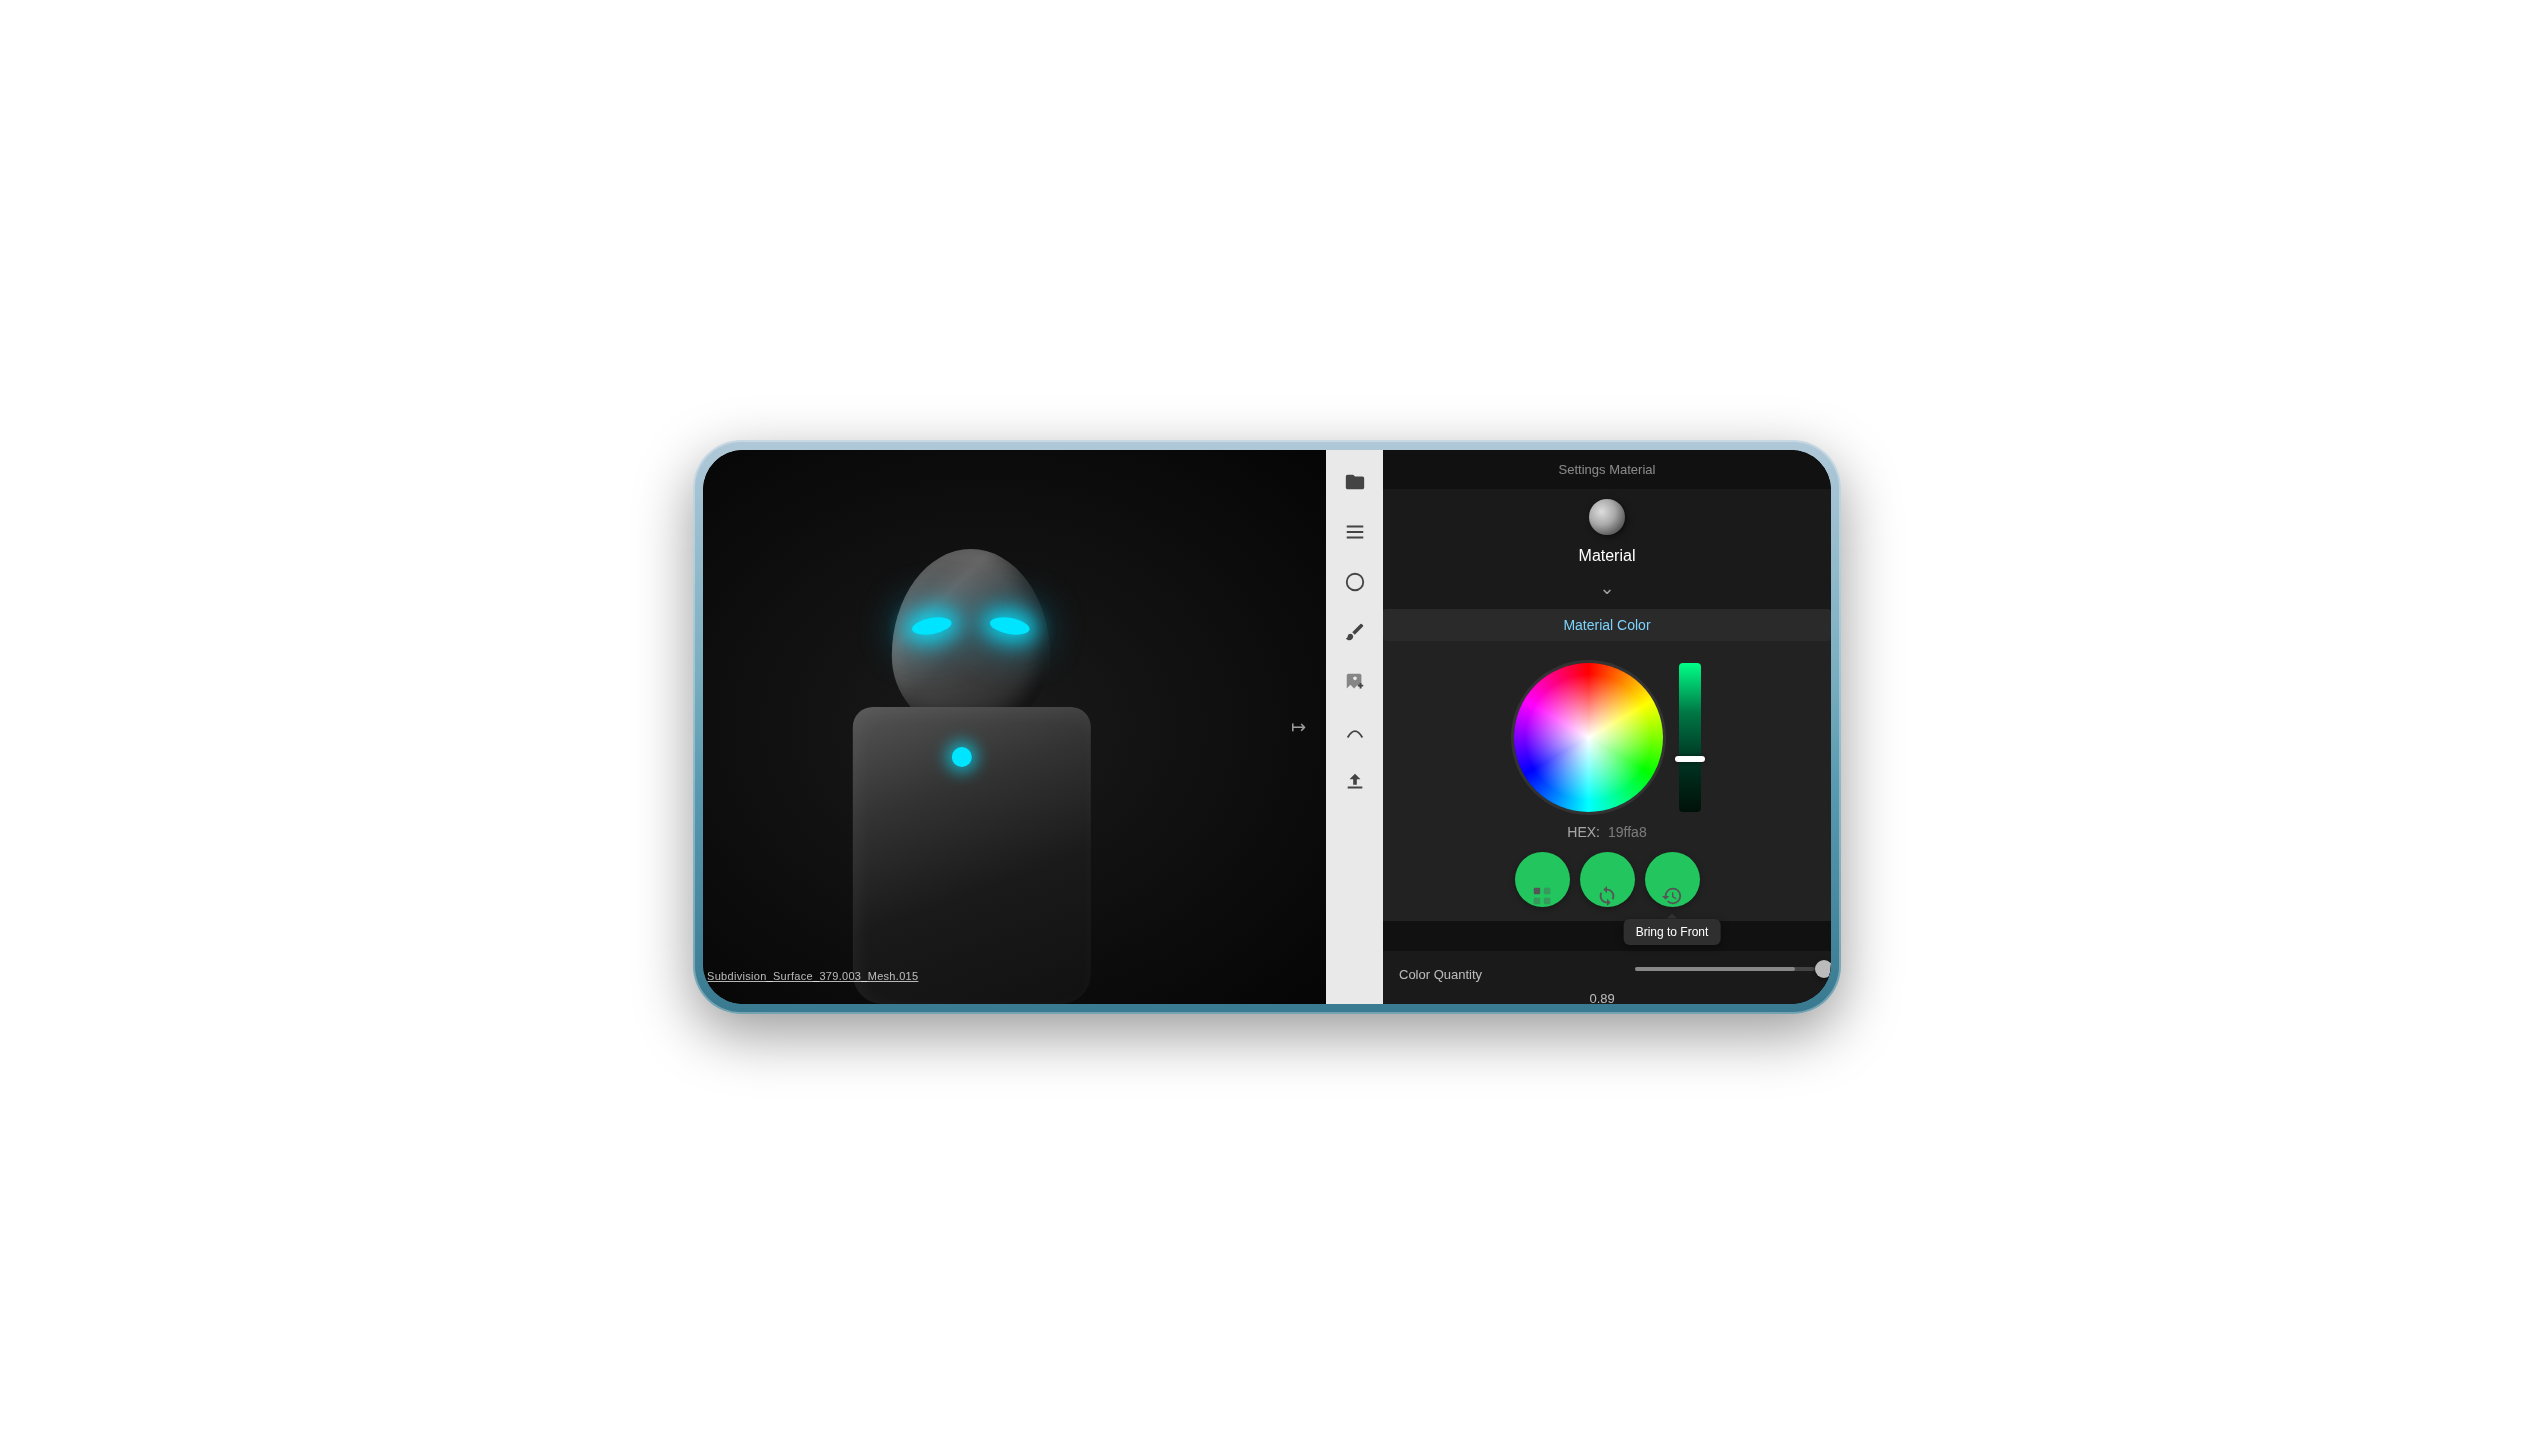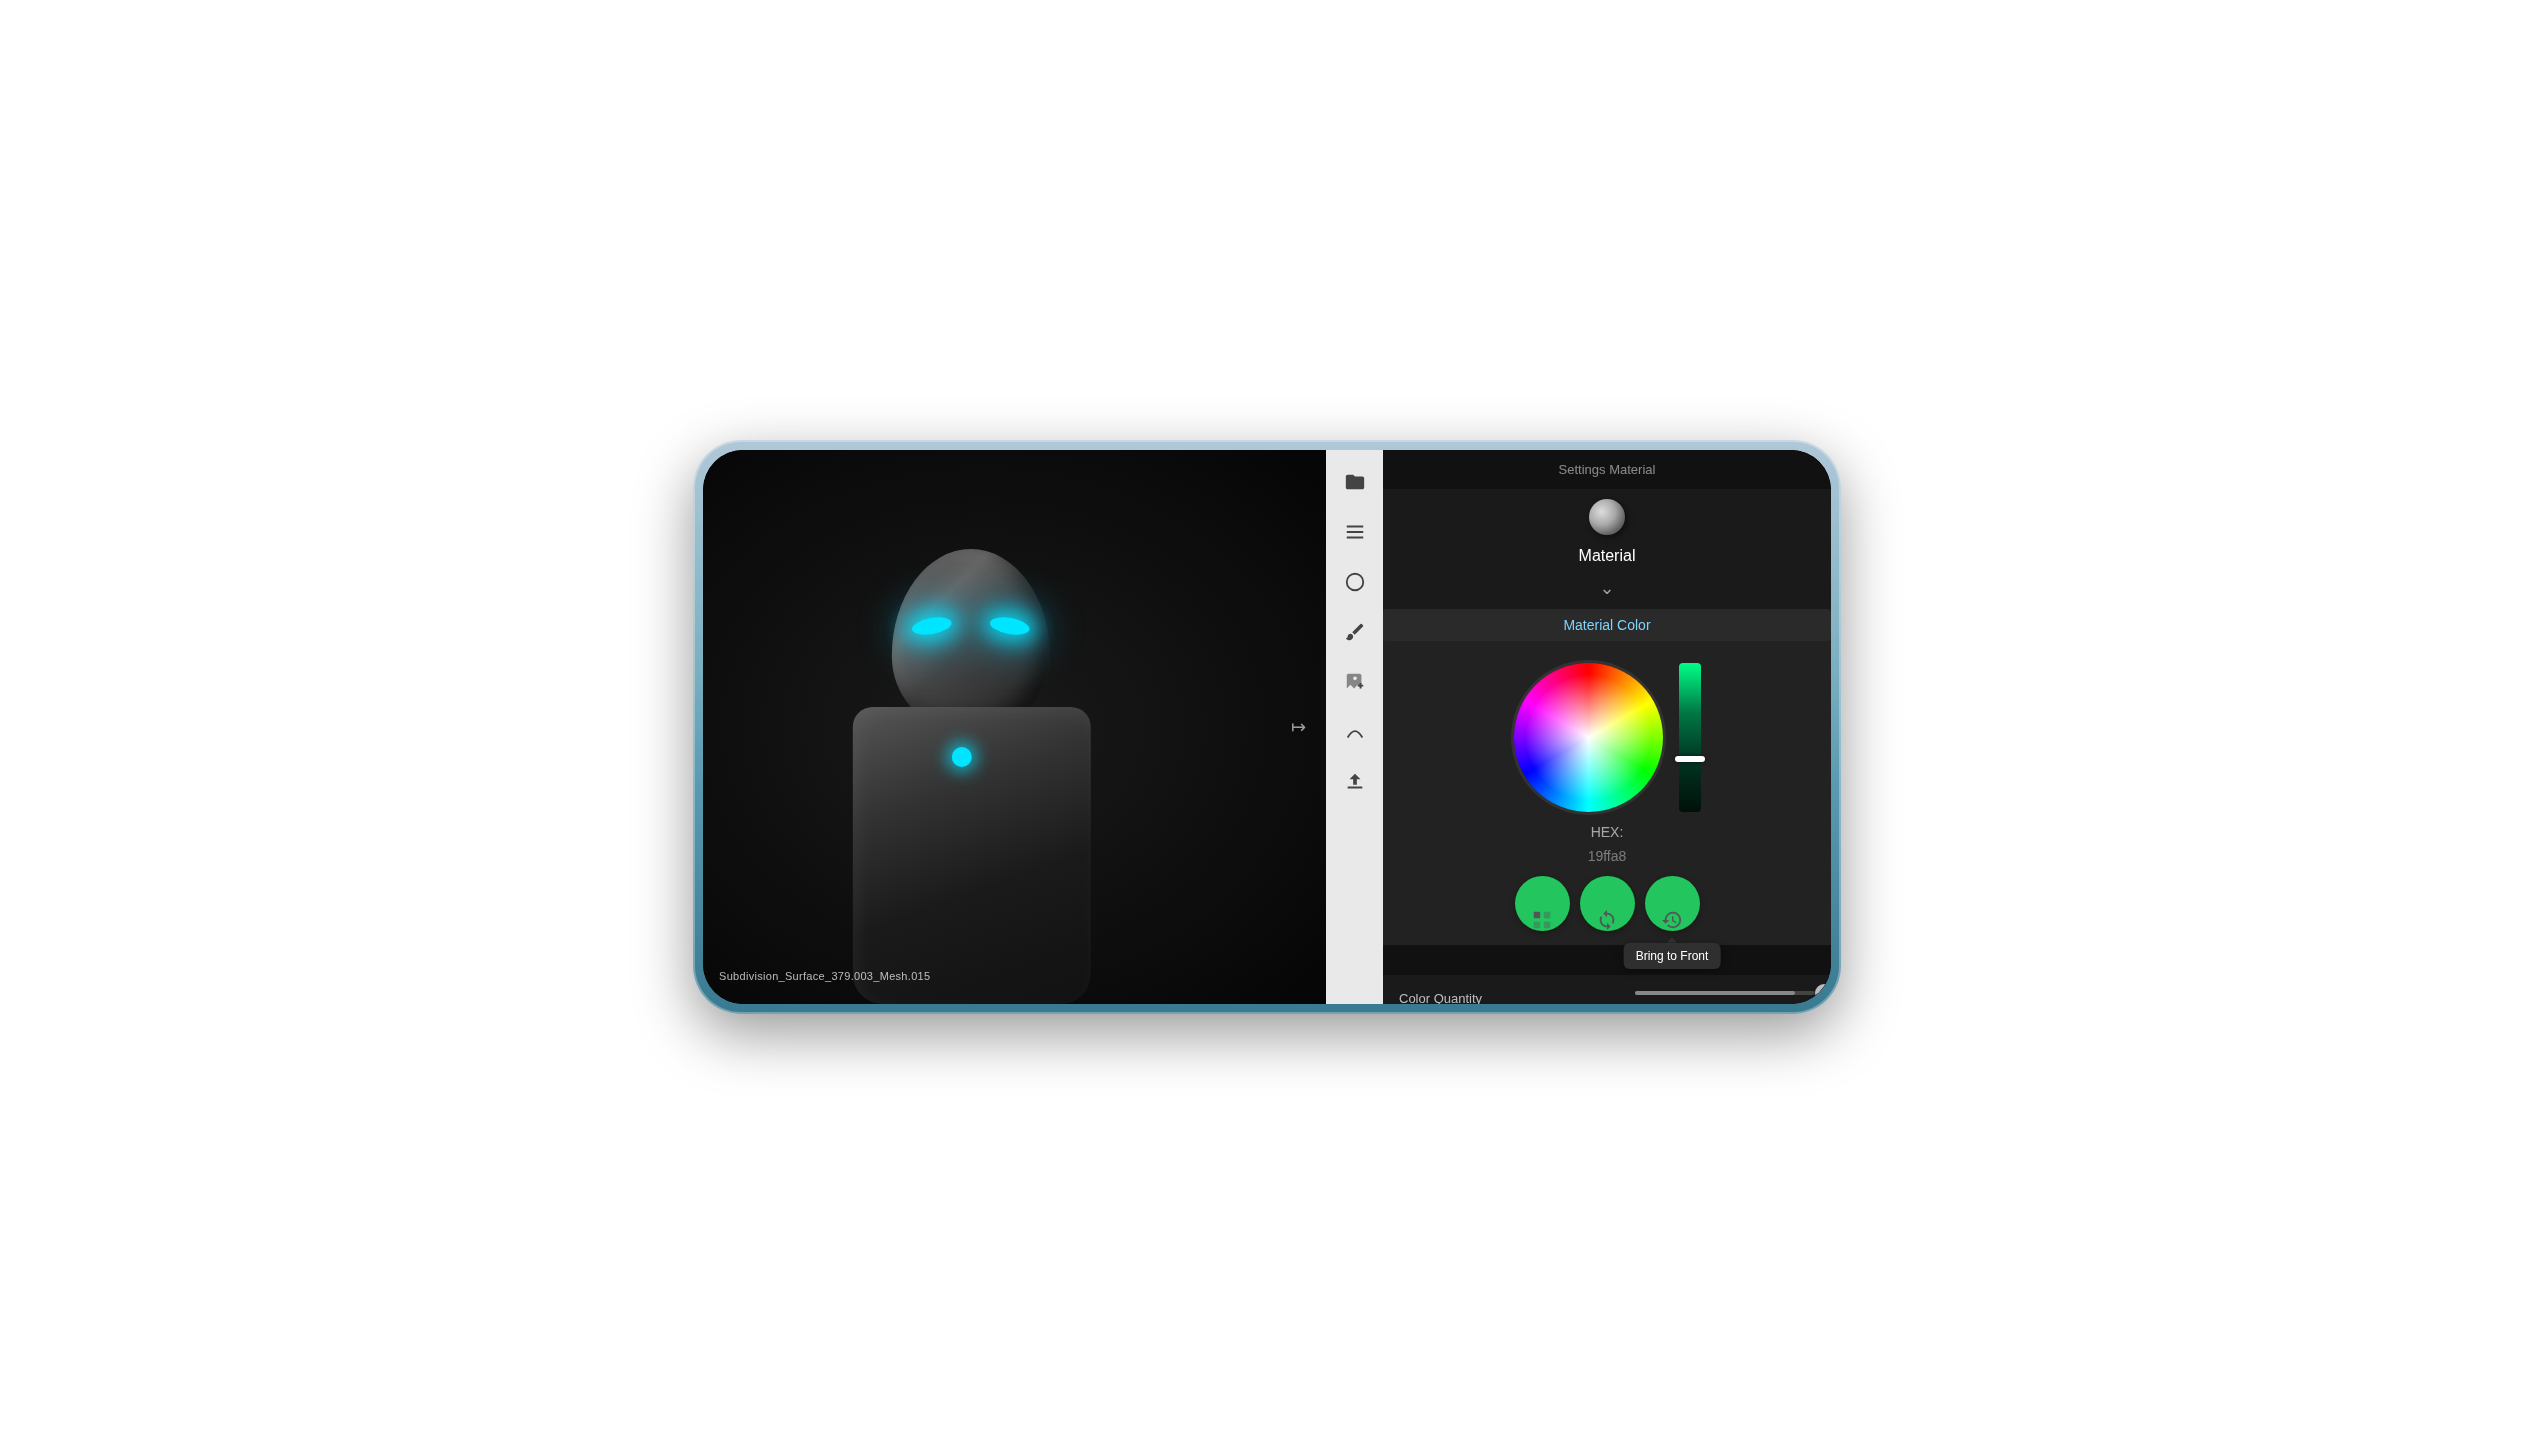--- a/index.html
+++ b/index.html
@@ -106,24 +106,25 @@
       width: 20px;
       height: 20px;
       background: #00e5ff;
       border-radius: 50%;
       box-shadow: 0 0 15px 6px rgba(0,229,255,0.6);
     }
 
     .mesh-label {
       position: absolute;
       bottom: 22px;
-      left: 16px;
+      left: 4px;
       color: rgba(255,255,255,0.7);
       font-size: 11px;
       letter-spacing: 0.3px;
+      text-decoration: underline;
     }
 
     .expand-arrow {
       position: absolute;
       right: 20px;
       top: 50%;
       transform: translateY(-50%);
       color: rgba(255,255,255,0.6);
       font-size: 18px;
     }
@@ -276,21 +277,20 @@
       border-radius: 3px;
       box-shadow: 0 0 4px rgba(0,0,0,0.5);
     }
 
     .hex-row {
       display: flex;
       align-items: center;
       gap: 8px;
       color: rgba(255,255,255,0.6);
       font-size: 14px;
-      flex-direction: column;
     }
 
     .hex-value {
       color: rgba(255,255,255,0.4);
       font-size: 14px;
     }
 
     .icon-buttons-row {
       display: flex;
       gap: 10px;

